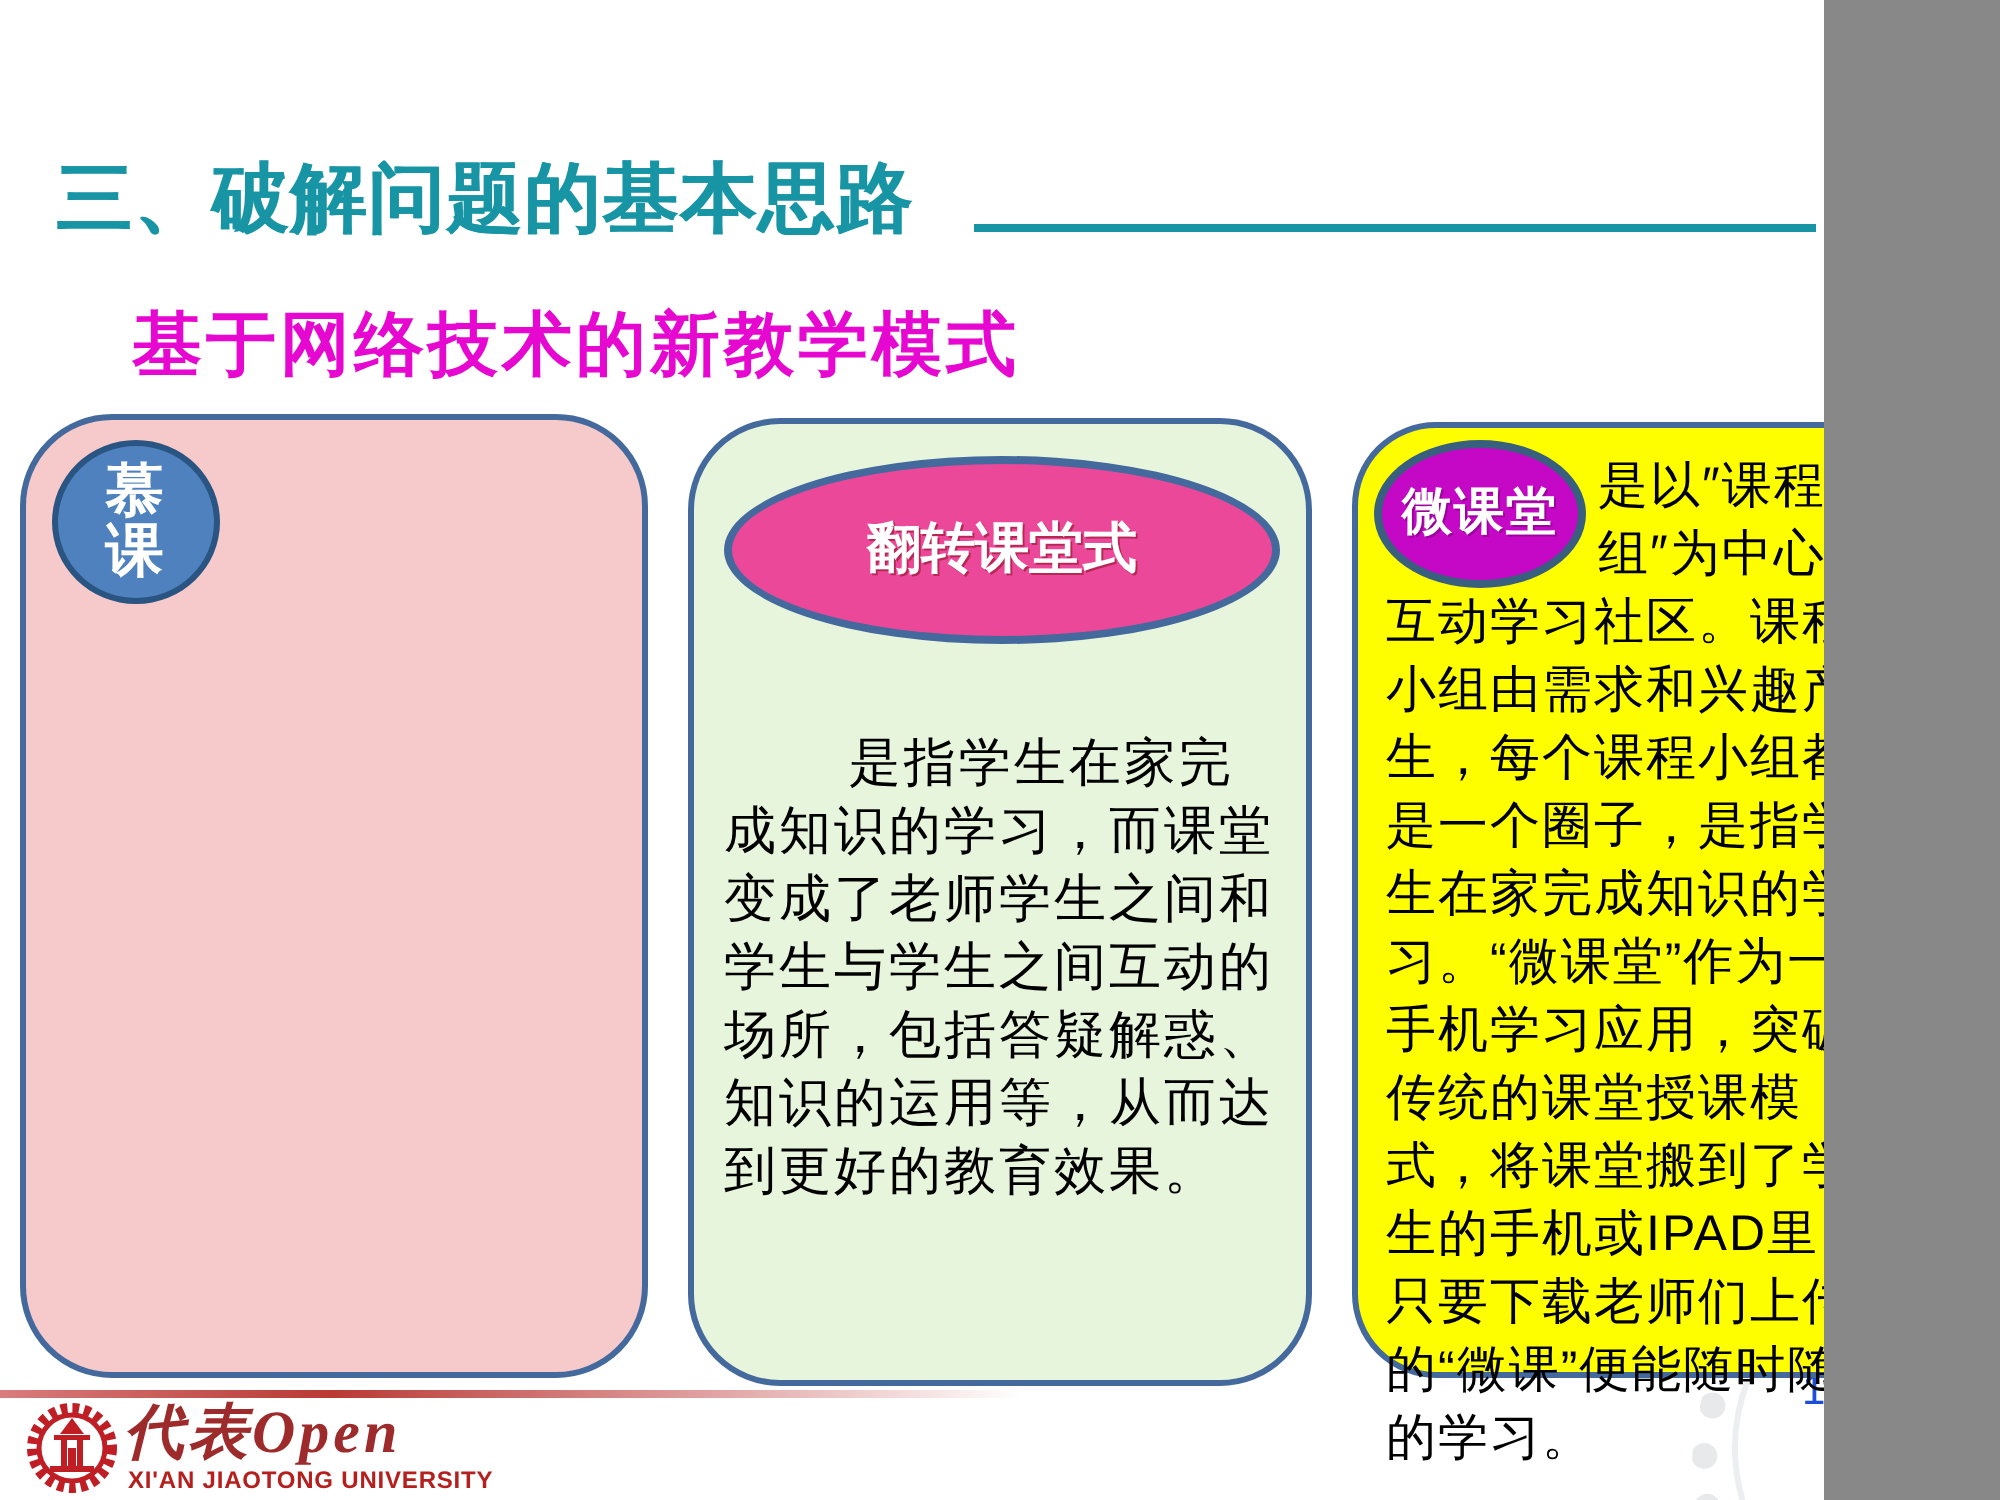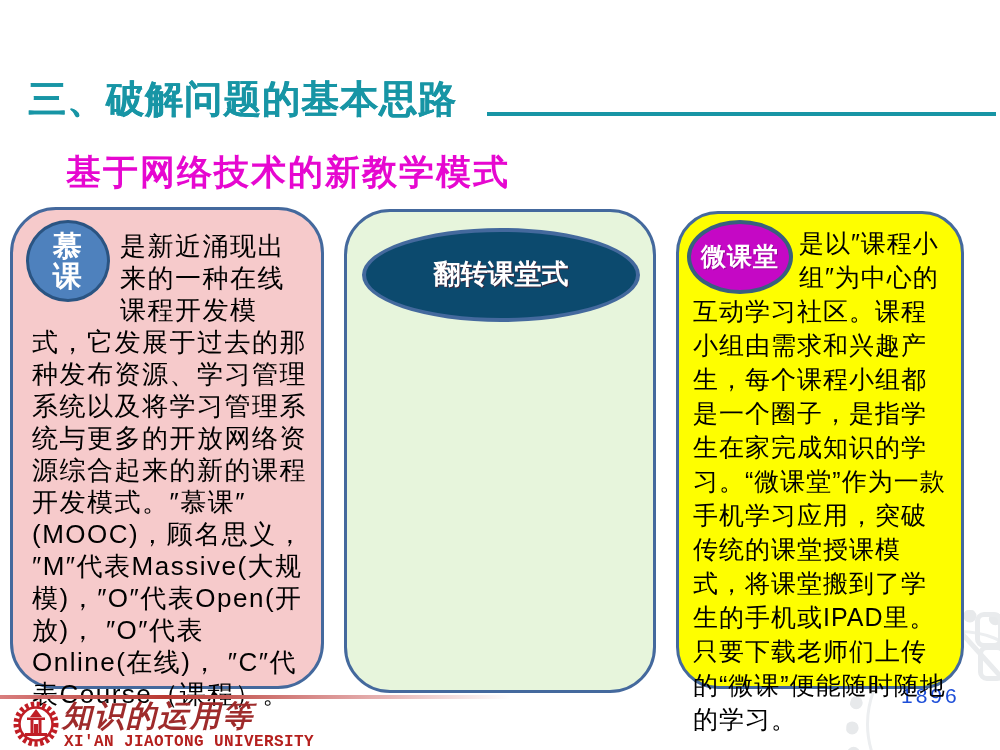--- a/index.html
+++ b/index.html
@@ -1,17 +1,17 @@
 <!DOCTYPE html>
 <html><head>
 <meta charset="utf-8">
 <style>
   html,body{margin:0;padding:0;background:#888;}
   .slide{
-    position:relative; width:1000px; height:750px; background:#ffffff;
+    position:relative; width:912px; height:750px; background:#ffffff;
     overflow:hidden; font-family:"Liberation Sans","DejaVu Sans",sans-serif;
   }
   
   .title{
     position:absolute; left:28px; top:74px;
     font-size:38px; font-weight:bold; color:#1795A5; letter-spacing:1px;
     text-shadow:0.6px 0 0 #1795A5;
     white-space:nowrap;
   }
   .title-rule{
@@ -65,21 +65,21 @@
     color:#fff; font-weight:bold; font-size:29px; line-height:1.05;
     text-align:center; box-sizing:border-box;
   }
   .card-flipped{
     left:344px; top:209px; width:312px; height:484px;
     background:#E7F5DC; border-radius:46px;
     padding:14px 15px 8px 15px;
   }
   .badge-ellipse-red{
     width:278px; height:94px; margin:2px auto 42px auto;
-    background:#0c4a6e; border:4px solid #44699D; border-radius:50%;
+    background:#ec4899; border:4px solid #44699D; border-radius:50%;
     display:flex; flex-direction:row; align-items:center; justify-content:center;
     color:#fff; font-weight:bold; font-size:27px; line-height:1.25;
     text-align:center; box-sizing:border-box;
     text-shadow:1px 1px 0 rgba(120,0,0,.45);
   }
   .flipped-body{
     font-size:26px; line-height:34px; text-indent:2.4em; letter-spacing:1.5px;
   }
   .card-micro{
     left:676px; top:211px; width:288px; height:478px;
@@ -104,22 +104,22 @@
   }
   .footer-logo{ position:absolute; left:12px; top:700px; z-index:3; }
   .footer-cn{
     position:absolute; left:62px; top:696px; z-index:3;
     font-family:"Liberation Serif","DejaVu Serif",serif;
     font-weight:bold; font-style:italic; font-size:30px; color:#9E2B2B;
     letter-spacing:2px; white-space:nowrap;
   }
   .footer-en{
     position:absolute; left:64px; top:733px; z-index:3;
-    font-family:Liberation Mono, monospace;
-    font-weight:bold; font-size:16px; color:#B5201E; letter-spacing:0.4px;
+    font-family:Liberation Sans, sans-serif;
+    font-weight:bold; font-size:12px; color:#B5201E; letter-spacing:0.4px;
     white-space:nowrap;
   }
 </style>
 </head>
 <body>
 
 <div class="slide">
 
   <div class="title">三、破解问题的基本思路</div>
   <div class="title-rule"></div>
@@ -130,27 +130,27 @@
   <div class="wm-line1"></div>
   <div class="wm-link1"></div>
   <div class="wm-link2"></div>
   <div class="wm-year">1896</div>
 
   <div class="card card-mooc">
     <div class="badge-circle">
       <span>慕</span>
       <span>课</span>
     </div>
-    <span>是新近涌现出来的一种在线课程开发模式，它发展于过去的那种发布资源、学习管理系统以及将学习管理系统与更多的开放网络资源综合起来的新的课程开发模式。″慕课″(MOOC)，顾名思义，″M″代表Massive(大规模)，″O″代表Open(开放)， ″O″代表Online(在线)， ″C″代表Course（课程）。</span>
   </div>
 
   <div class="card card-flipped">
     <div class="badge-ellipse-red">
       <span>翻转课堂式</span>
     </div>
+    <div class="flipped-body">是指学生在家完成知识的学习，而课堂变成了老师学生之间和学生与学生之间互动的场所，包括答疑解惑、知识的运用等，从而达到更好的教育效果。</div>
   </div>
 
   <div class="card card-micro">
     <div class="badge-ellipse-magenta">
       <span>微课</span>
       <span>堂</span>
     </div>
     <span>是以″课程小组″为中心的互动学习社区。课程小组由需求和兴趣产生，每个课程小组都是一个圈子，是指学生在家完成知识的学习。“微课堂”作为一款手机学习应用，突破传统的课堂授课模式，将课堂搬到了学生的手机或IPAD里。只要下载老师们上传的“微课”便能随时随地的学习。</span>
   </div>
 
@@ -161,16 +161,16 @@
       <circle cx="24" cy="24" r="19" fill="none" stroke="#C01E25" stroke-width="7" stroke-dasharray="3.2 2.4"></circle>
       <circle cx="24" cy="24" r="16.5" fill="#ffffff" stroke="#C01E25" stroke-width="2.5"></circle>
       <path d="M24 9 L18 17 H30 Z" fill="#C01E25"></path>
       <rect x="15" y="17.5" width="18" height="2.5" fill="#C01E25"></rect>
       <rect x="18.5" y="20" width="3" height="13" fill="#C01E25"></rect>
       <rect x="26.5" y="20" width="3" height="13" fill="#C01E25"></rect>
       <rect x="22" y="24" width="4" height="9" fill="#C01E25"></rect>
       <rect x="13" y="33" width="22" height="3" fill="#C01E25"></rect>
     </svg>
   </div>
-  <div class="footer-cn">知识的运用等</div>
+  <div class="footer-cn">代表Open</div>
   <div class="footer-en">XI'AN JIAOTONG UNIVERSITY</div>
 
 </div>
 
 </body></html>

